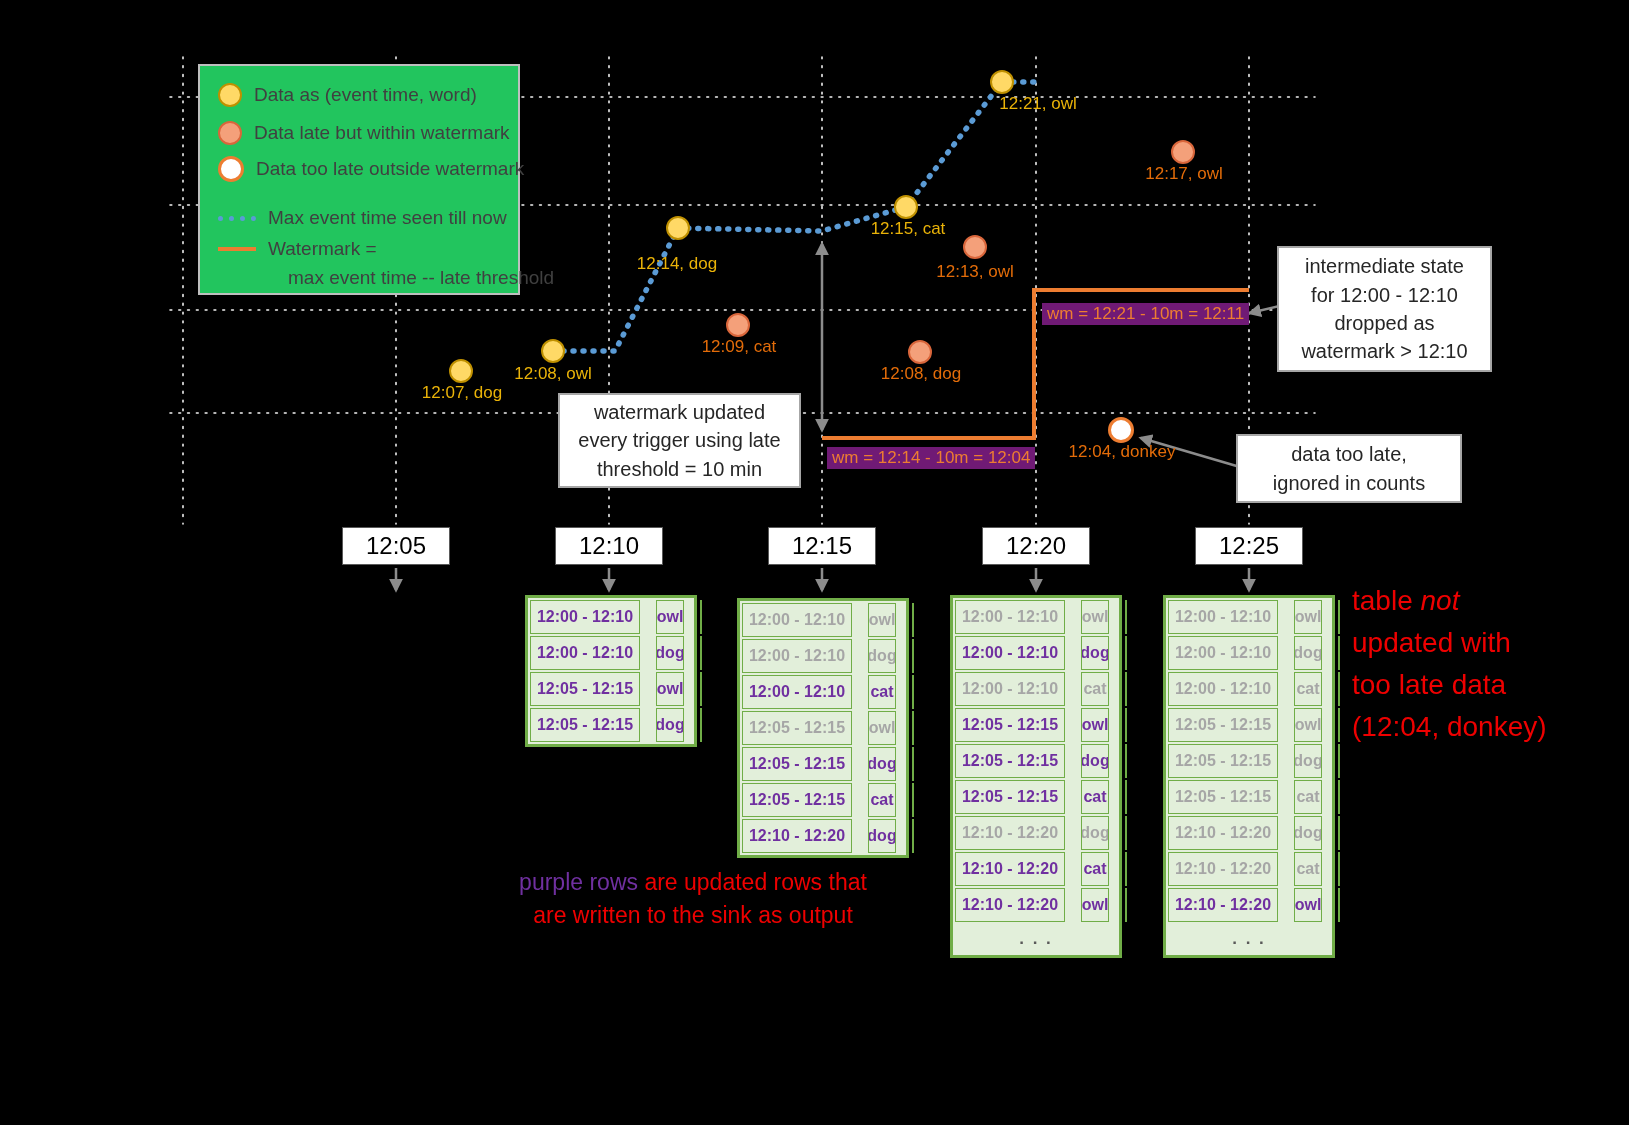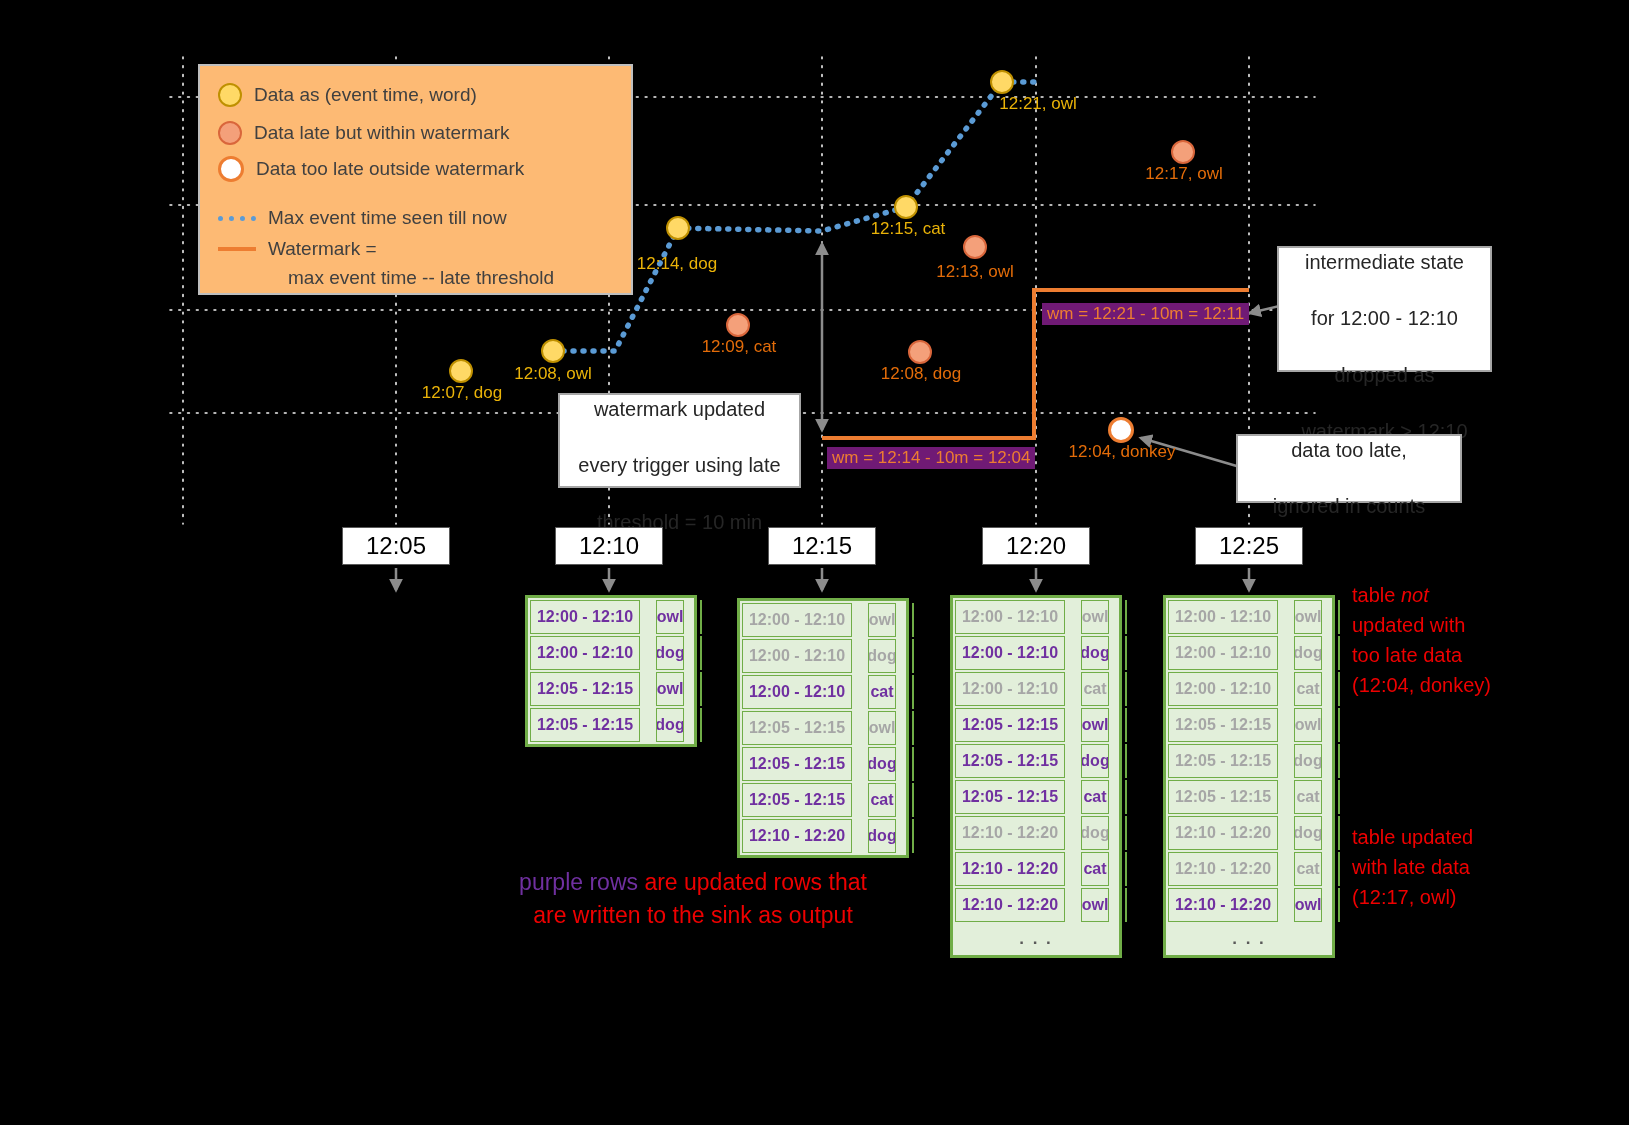--- a/index.html
+++ b/index.html
@@ -10,34 +10,34 @@
   
   .dot{position:absolute;width:20px;height:20px;border-radius:50%;transform:translate(-50%,-50%);box-sizing:content-box;}
   .dot.on-time{background:#FFD966;border:2.5px solid #BF9000;}
   .dot.late{background:#F4A07A;border:2.5px solid #D9663B;}
   .dot.too-late{background:#ffffff;border:3px solid #ED7D31;}
   .pt-label{position:absolute;transform:translateX(-50%);font-size:17px;white-space:nowrap;}
   .pt-label.on-time{color:#eab308;}
   .pt-label.late, .pt-label.too-late{color:#E36C09;}
 
   
-  .legend{position:absolute;left:198px;top:64px;width:435px;height:231px;background:#fdba74;
+  .legend{position:absolute;left:198px;top:64px;width:322px;height:231px;background:#22c55e;
           border:2px solid #BFBFBF;color:#404040;font-size:19px;box-sizing:border-box;}
   .legend-row{position:absolute;left:18px;display:flex;align-items:center;gap:12px;white-space:nowrap;}
   .legend .swatch-dot{width:20px;height:20px;border-radius:50%;box-sizing:content-box;flex:0 0 auto;}
   .legend .sw-ontime{background:#FFD966;border:2.5px solid #BF9000;}
   .legend .sw-late{background:#F4A07A;border:2.5px solid #D9663B;}
   .legend .sw-toolate{background:#fff;border:3px solid #ED7D31;}
   .legend .sw-dotline{width:38px;height:0;border-top:5px dotted #5B9BD5;flex:0 0 auto;}
   .legend .sw-wmline{width:38px;height:4px;background:#ED7D31;flex:0 0 auto;}
   .legend .indent-line{position:absolute;left:88px;white-space:nowrap;}
 
   
   .callout{position:absolute;background:#fff;border:2px solid #A6A6A6;color:#262626;text-align:center;
-           font-size:20px;line-height:1.42;display:flex;flex-direction:column;justify-content:space-between;box-sizing:border-box;gap:28px;}
+           font-size:20px;line-height:1.42;display:flex;flex-direction:column;justify-content:center;box-sizing:border-box;}
 
   
   .wm-label{position:absolute;background:#701a75;color:#ED7D31;font-size:17px;padding:1px 5px;white-space:nowrap;}
 
   
   .timebox{position:absolute;width:108px;height:38px;background:#fff;border:1px solid #595959;color:#000;
            font-size:24px;display:flex;align-items:center;justify-content:center;transform:translateX(-50%);box-sizing:border-box;}
 
   
   .rtable{position:absolute;width:172px;border:3px solid #70AD47;background:#E2EFDA;box-sizing:border-box;
@@ -47,21 +47,21 @@
          font-weight:bold;font-size:16px;box-sizing:border-box;overflow:hidden;white-space:nowrap;}
   .c-window{width:110px;flex:0 0 auto;}
   .c-word{width:28px;flex:0 0 auto;}
   .c-count{flex:1;}
   .trow.updated .tcell{color:#7030A0;}
   .trow.old .tcell{color:#A6A6A6;}
   .trow.ellipsis{height:29px;align-items:center;justify-content:center;color:#595959;
                  font-size:17px;font-weight:bold;letter-spacing:2px;border:none;}
 
   
-  .red-note{position:absolute;color:#EE0000;font-size:20px;line-height:1.5;}
+  .red-note{position:absolute;color:#EE0000;font-size:28px;line-height:1.5;}
   .red-note .purple{color:#7030A0;}
   .red-note .em{font-style:italic;}
   .red-note1{left:693px;top:866px;transform:translateX(-50%);text-align:center;font-size:23px;line-height:1.45;white-space:nowrap;}
 </style>
 </head>
 <body>
 
 <div class="canvas">
 
   <svg class="layer" width="1629" height="1125">
@@ -332,19 +332,14 @@
     <div>are written to the sink as output</div>
   </div>
 
   <div class="red-note" style="left:1352px;top:580px">
     <div><span>table </span><span class="em">not</span></div>
     <div>updated with</div>
     <div>too late data</div>
     <div>(12:04, donkey)</div>
   </div>
 
-  <div class="red-note" style="left:1352px;top:822px">
-    <div>table updated</div>
-    <div>with late data</div>
-    <div>(12:17, owl)</div>
-  </div>
 
 </div>
 
 </body></html>

